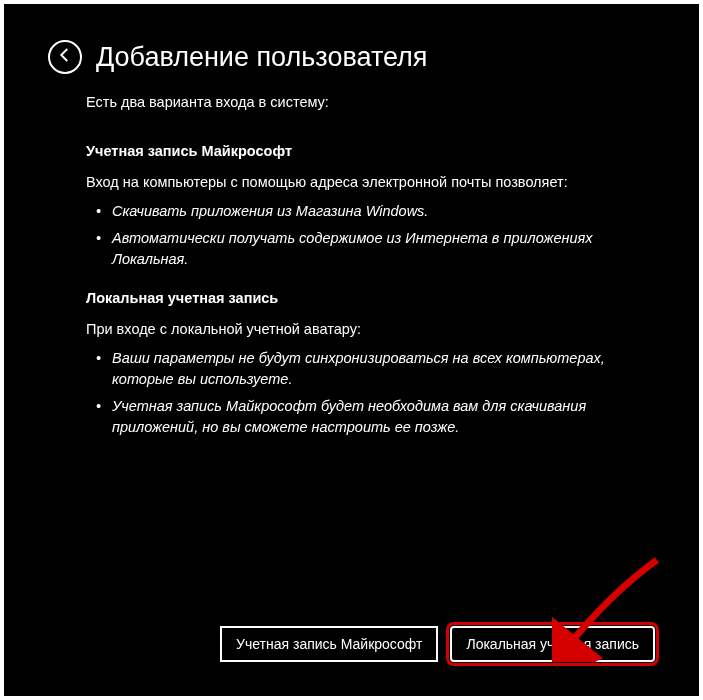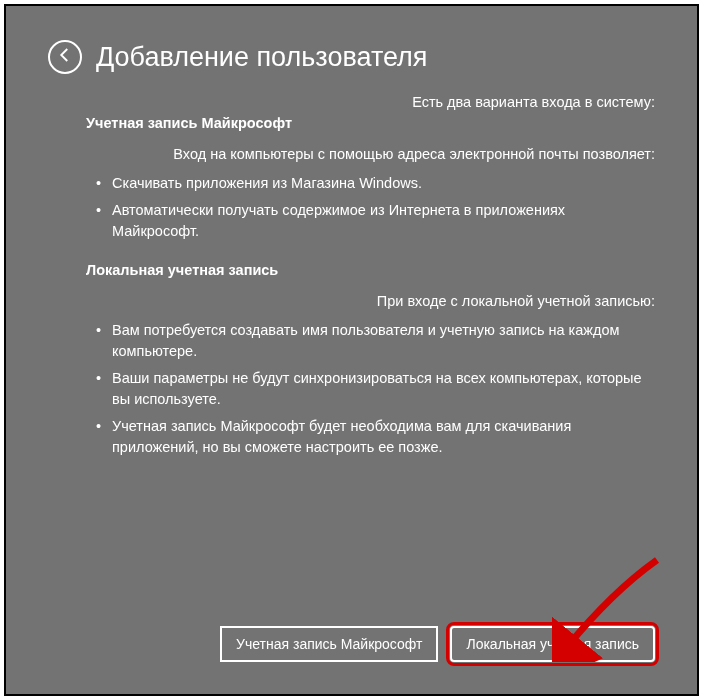--- a/index.html
+++ b/index.html
@@ -8,21 +8,21 @@
     height: 700px;
     background: #fff;
     font-family: "Segoe UI", Arial, sans-serif;
     position: relative;
   }
   .outer-frame {
     position: absolute;
     left: 4px; top: 4px;
     width: 695px; height: 692px;
     border: 2px solid #000;
-    background: #737373;
+    background: #000000;
   }
   .dialog {
     position: absolute;
     left: 6px; top: 6px; right: 6px; bottom: 6px;
     padding: 28px 36px 24px 36px;
     color: #fff;
   }
   .header-row {
     display: flex;
     align-items: center;
@@ -43,35 +43,36 @@
   .title {
     font-size: 27px;
     font-weight: 300;
     color: #fff;
   }
   .content {
     padding-left: 38px;
     font-size: 14.5px;
     line-height: 1.45;
   }
-  .intro { margin-bottom: 0; text-align: right; }
+  .intro { margin-bottom: 28px; }
   .section-head {
     font-weight: 600;
     margin-bottom: 10px;
   }
-  .section-sub { margin-bottom: 8px; text-align: right; }
+  .section-sub { margin-bottom: 8px; }
   ul.bullets {
     list-style: none;
     padding-left: 6px;
     margin-bottom: 18px;
   }
   ul.bullets li {
     position: relative;
     padding-left: 20px;
     margin-bottom: 6px;
+    font-style: italic;
   }
   ul.bullets li::before {
     content: "•";
     position: absolute;
     left: 4px;
     top: 0;
     color: #fff;
   }
   .button-row {
     position: absolute;
@@ -121,27 +122,26 @@
       <div class="title">Добавление пользователя</div>
     </div>
 
     <div class="content">
       <div class="intro">Есть два варианта входа в систему:</div>
 
       <div class="section-head">Учетная запись Майкрософт</div>
       <div class="section-sub">Вход на компьютеры с помощью адреса электронной почты позволяет:</div>
       <ul class="bullets">
         <li>Скачивать приложения из Магазина Windows.</li>
-        <li>Автоматически получать содержимое из Интернета в приложениях Майкрософт.</li>
+        <li>Автоматически получать содержимое из Интернета в приложениях Локальная.</li>
       </ul>
 
       <div class="section-head">Локальная учетная запись</div>
-      <div class="section-sub">При входе с локальной учетной записью:</div>
+      <div class="section-sub">При входе с локальной учетной аватару:</div>
       <ul class="bullets">
-        <li>Вам потребуется создавать имя пользователя и учетную запись на каждом компьютере.</li>
         <li>Ваши параметры не будут синхронизироваться на всех компьютерах, которые вы используете.</li>
         <li>Учетная запись Майкрософт будет необходима вам для скачивания приложений, но вы сможете настроить ее позже.</li>
       </ul>
     </div>
 
     <div class="button-row">
       <button class="btn">Учетная запись Майкрософт</button>
       <button class="btn highlight">Локальная учетная запись</button>
     </div>
 

